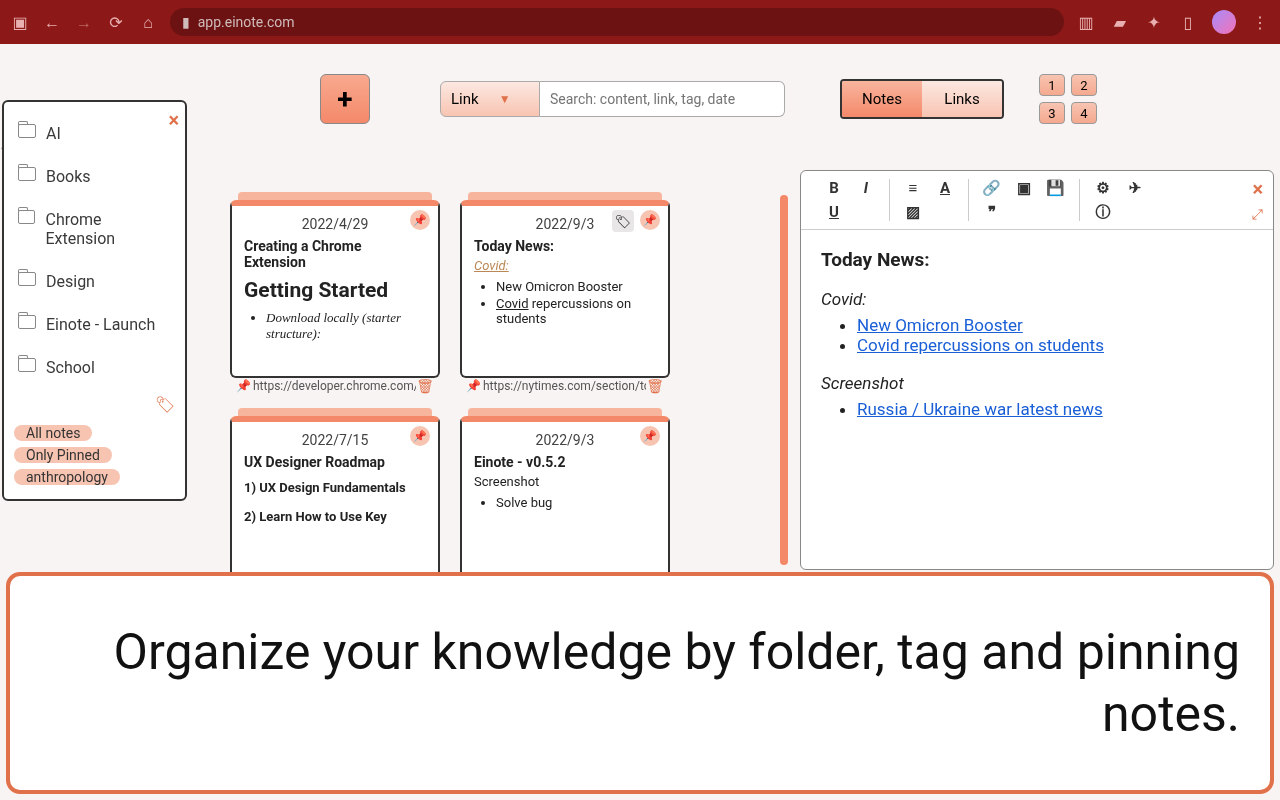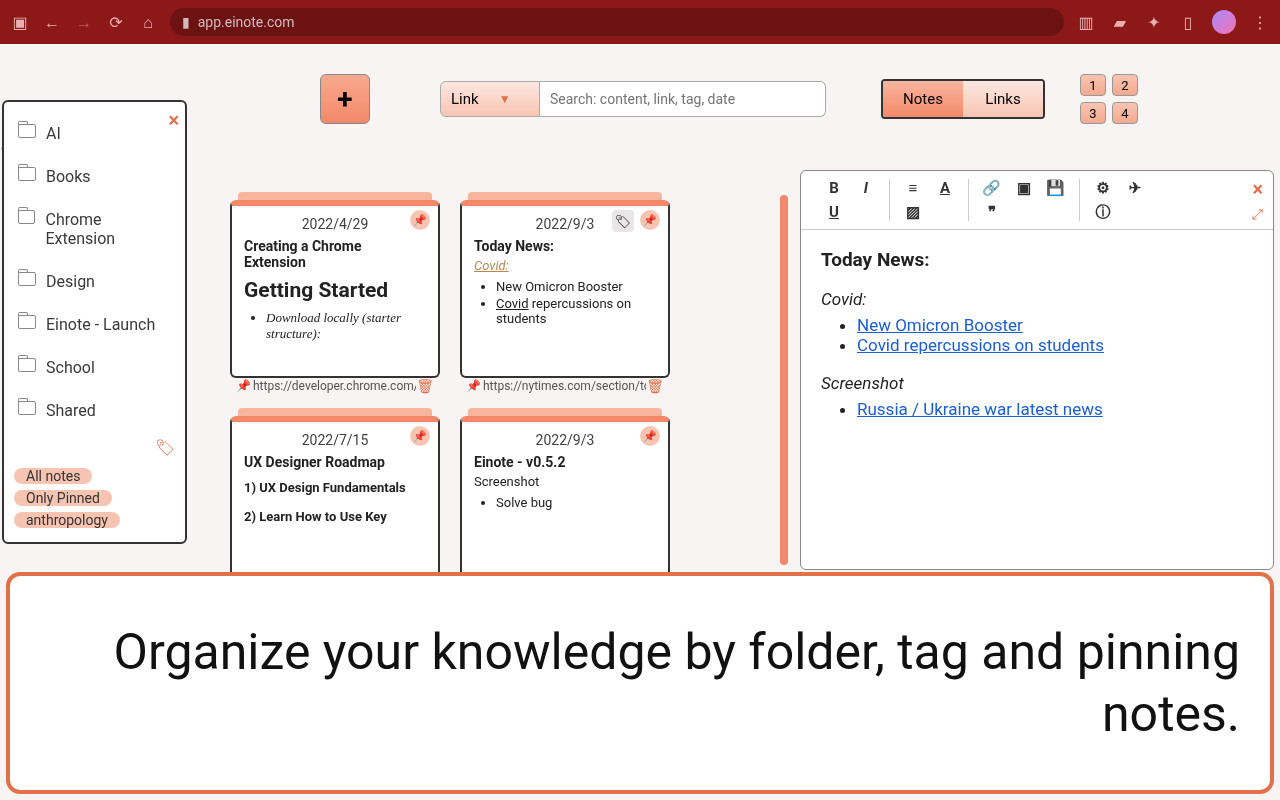--- a/index.html
+++ b/index.html
@@ -12,21 +12,21 @@
 .addr-bar { flex: 1; height: 28px; background: #6d1212; border-radius: 14px; display: flex; align-items: center; padding: 0 12px; gap: 8px; color: #d0bbbb; font-size: 14px; }
 .browser-right { display: flex; gap: 14px; align-items: center; }
 .avatar { width: 24px; height: 24px; border-radius: 50%; background: linear-gradient(135deg,#a78bfa,#f472b6); }
 
 
 .top-area { padding: 30px 20px 10px 200px; display: flex; align-items: center; gap: 20px; }
 .add-btn { width: 50px; height: 50px; background: linear-gradient(#f8a98f,#f4896a); border: 1px solid #888; border-radius: 6px; display: flex; align-items: center; justify-content: center; font-size: 28px; font-weight: bold; cursor: pointer; margin-left: 120px; }
 .filter-group { display: flex; margin-left: 50px; }
 .link-dd { height: 36px; width: 100px; background: linear-gradient(#fce8e1,#f8c4b2); border: 1px solid #aaa; border-radius: 6px 0 0 6px; display: flex; align-items: center; padding: 0 10px; font-size: 15px; gap: 20px; cursor: pointer; }
 .link-dd .chev { color: #e0714a; font-size: 12px; }
-.search-in { height: 36px; width: 286px; border: 1px solid #aaa; border-left: none; border-radius: 0 6px 6px 0; padding: 0 10px; font-size: 14px; color: #888; }
+.search-in { height: 36px; width: 245px; border: 1px solid #aaa; border-left: none; border-radius: 0 6px 6px 0; padding: 0 10px; font-size: 14px; color: #888; }
 .tabs-nl { display: flex; margin-left: 35px; border: 2px solid #333; border-radius: 4px; overflow: hidden; }
 .tab-nl { height: 36px; width: 80px; display: flex; align-items: center; justify-content: center; font-size: 15px; cursor: pointer; }
 .tab-nl.active { background: linear-gradient(#f8b59e,#f4896a); }
 .tab-nl.inactive { background: linear-gradient(#fce8e1,#f8c4b2); }
 .col-btns { display: flex; flex-wrap: wrap; width: 70px; gap: 6px; margin-left: 15px; }
 .col-btn { width: 26px; height: 22px; background: linear-gradient(#f8c4b2,#f4a98f); border: 1px solid #999; border-radius: 4px; display: flex; align-items: center; justify-content: center; font-size: 13px; cursor: pointer; }
 
 
 .sidebar { position: absolute; left: 2px; top: 100px; width: 185px; background: #fff; border: 2px solid #333; border-radius: 6px; padding: 10px 0; z-index: 5; }
 .sb-close { position: absolute; right: 6px; top: 6px; color: #e0714a; font-size: 20px; cursor: pointer; font-weight: bold; }
@@ -144,24 +144,20 @@
       <span>Design</span>
     </div>
   <div class="folder">
       <span class="folder-ic"></span>
       <span>Einote - Launch</span>
     </div>
   <div class="folder">
       <span class="folder-ic"></span>
       <span>School</span>
     </div>
-  <div class="folder">
-      <span class="folder-ic"></span>
-      <span>Shared</span>
-    </div>
   <div class="tag-row">
       <span class="tag-ic">🏷</span>
     </div>
   <div class="tags-area">
     <span class="tag-pill">All notes</span>
     <span class="tag-pill">Only Pinned</span>
     <span class="tag-pill">anthropology</span>
   </div>
 </div>
 

